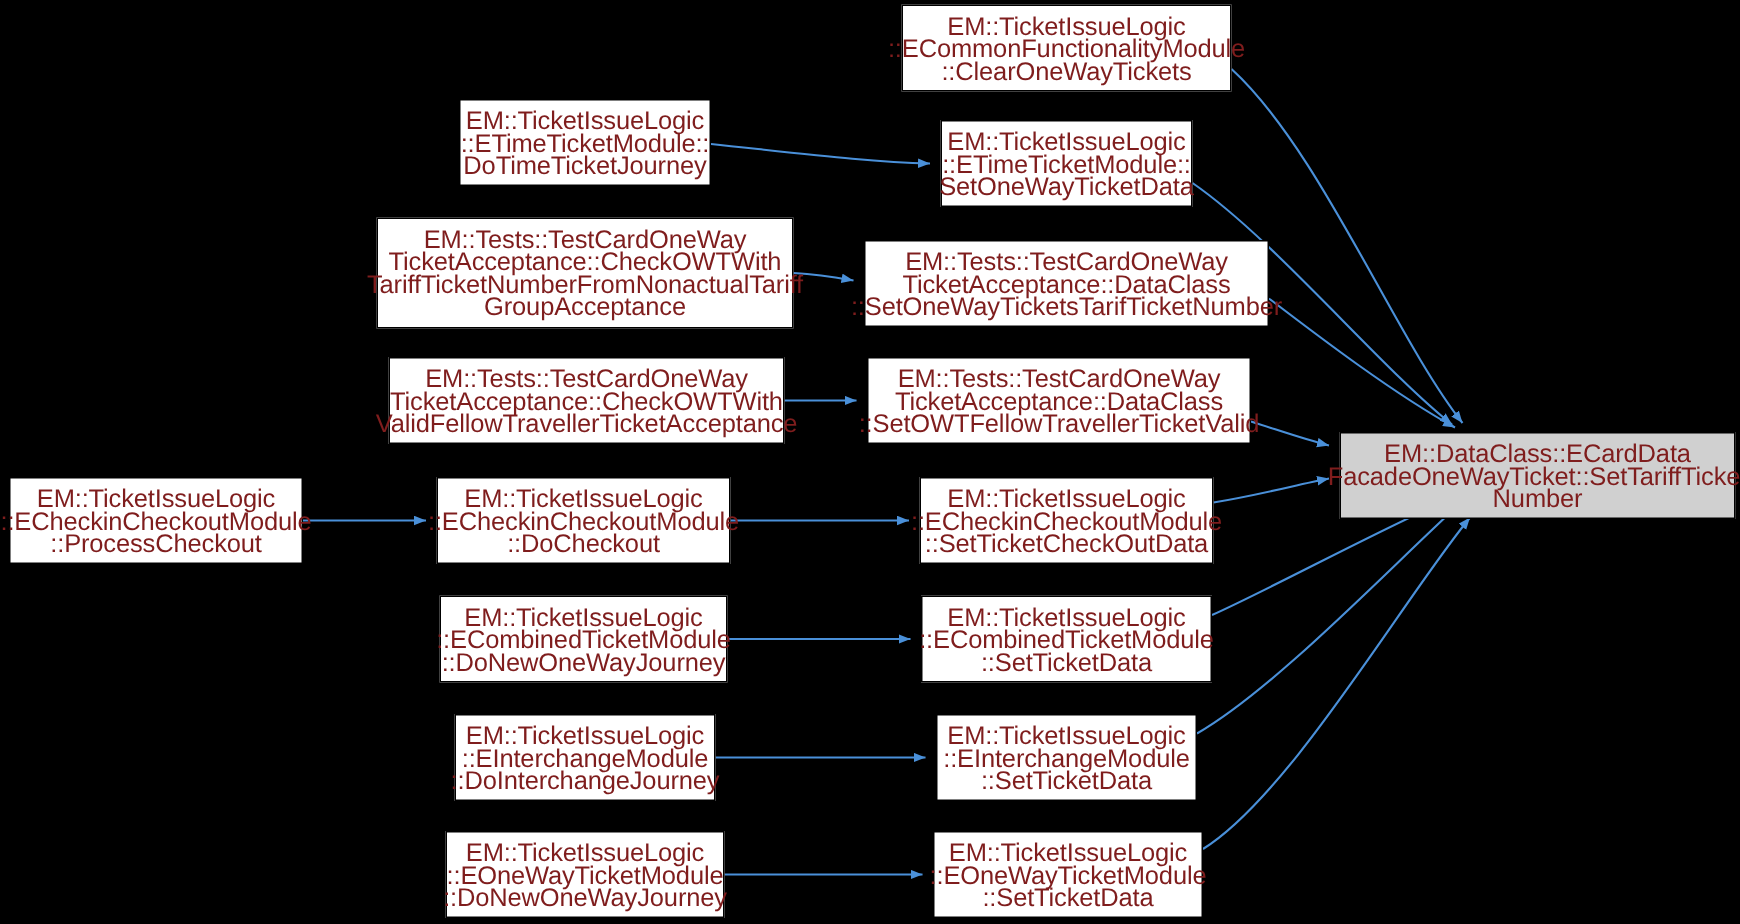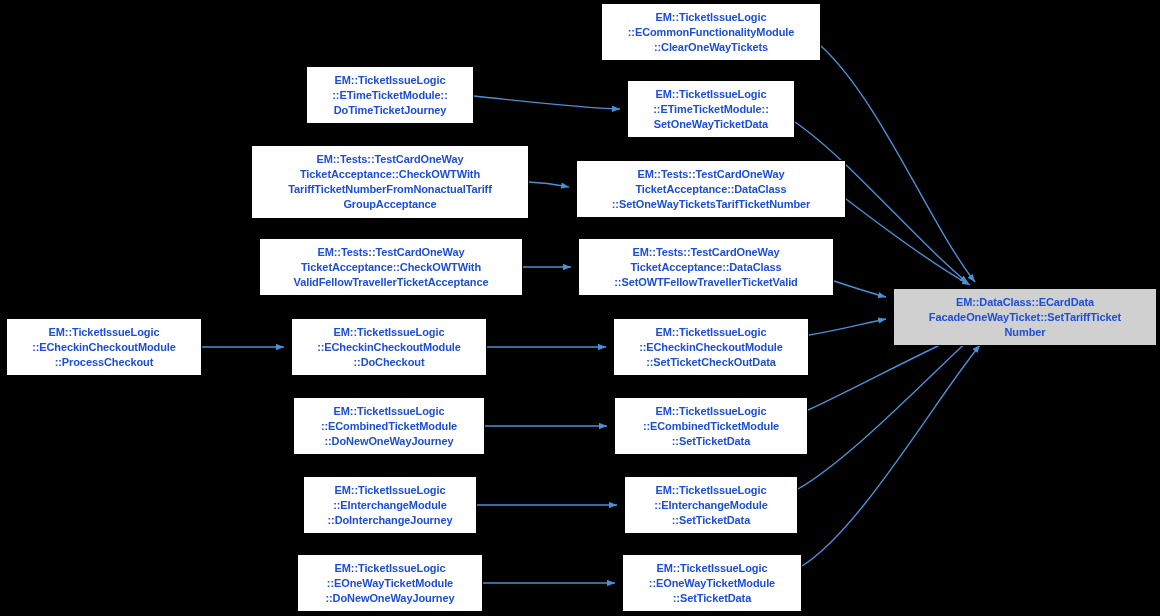--- a/index.html
+++ b/index.html
@@ -13,30 +13,29 @@
     height: 616px;
     background: #000000;
     overflow: hidden;
     font-family: "Liberation Sans", sans-serif;
   }
   .node {
     position: absolute;
     box-sizing: border-box;
     background: #ffffff;
     border: 1px solid #000000;
-    color: #1d4ed8;
-    font-size: 11px;
+    color: #7f1d1d;
+    font-size: 17px;
     line-height: 15px;
     display: flex;
     align-items: center;
     justify-content: center;
     text-align: center;
     white-space: pre;
     letter-spacing: -0.1px;
-    font-weight: bold;
   }
   .node.target {
     background: #d0d0d0;
     border: 1px solid #000000;
   }
   svg.edges {
     position: absolute;
     left: 0;
     top: 0;
     width: 1160px;

